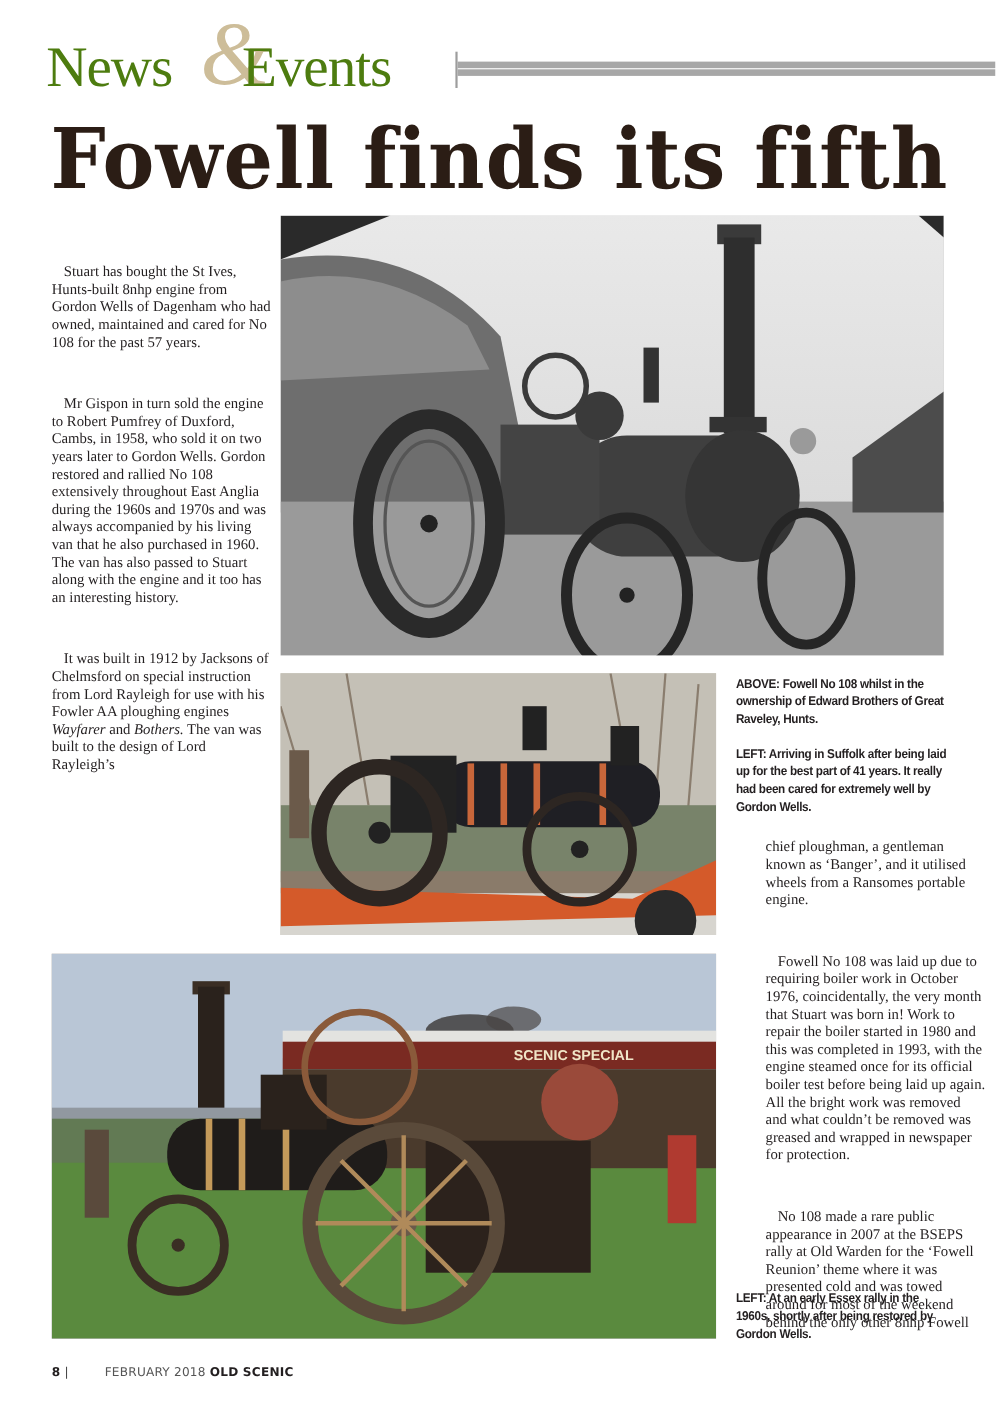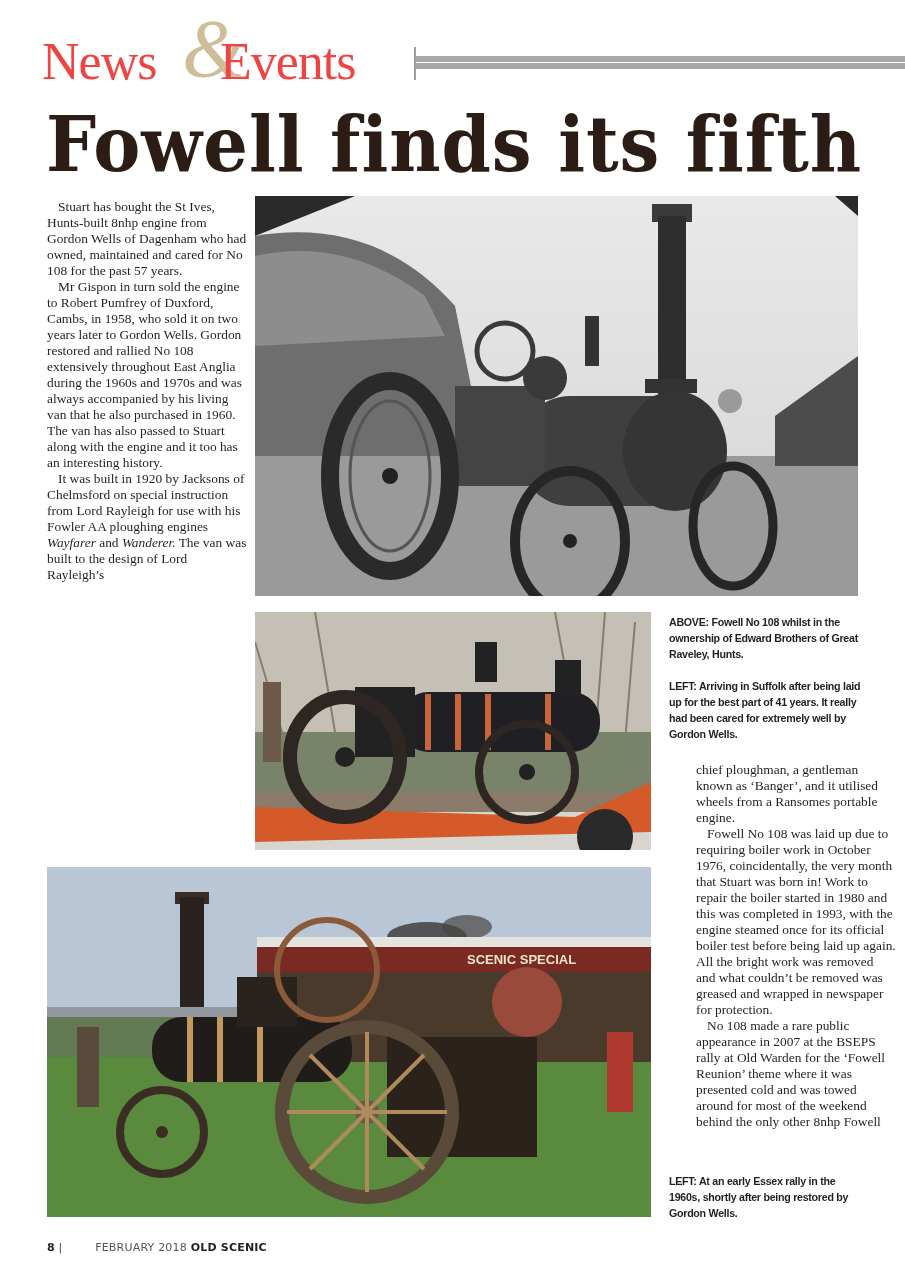--- a/index.html
+++ b/index.html
@@ -3,21 +3,21 @@
 <meta charset="utf-8">
 <style>
   * { box-sizing: border-box; margin: 0; padding: 0; }
   html, body { width: 905px; height: 1280px; background: #ffffff; overflow: hidden; }
   body { position: relative; font-family: "Liberation Serif", "DejaVu Serif", serif; color: #231f20; }
 
   
   .masthead { position: absolute; left: 42px; top: 14px; height: 64px; width: 360px; }
   .masthead .news, .masthead .events {
     position: absolute; top: 22px; font-family: "Liberation Serif", serif;
-    font-size: 52px; line-height: 52px; color: #ef4444; letter-spacing: -1px;
+    font-size: 52px; line-height: 52px; color: #4d7c0f; letter-spacing: -1px;
   }
   .masthead .news { left: 0; }
   .masthead .amp {
     position: absolute; left: 140px; top: -6px; font-family: "Liberation Serif", serif;
     font-size: 82px; line-height: 82px; color: #cdbd99; font-style: italic;
   }
   .masthead .events { left: 178px; }
   .header-rule-v { position: absolute; left: 414px; top: 47px; width: 2px; height: 33px; background: #9d9d9d; }
   .header-rule-h1 { position: absolute; left: 416px; top: 56px; width: 489px; height: 6px; background: #a7a7a7; }
   .header-rule-h2 { position: absolute; left: 416px; top: 63px; width: 489px; height: 6px; background: #a7a7a7; }
@@ -29,21 +29,21 @@
     font-size: 76px; line-height: 90px; color: #2b1d15;
     letter-spacing: 1px; transform: scaleX(0.93); transform-origin: left top; white-space: nowrap;
   }
 
   
   .body-col {
     position: absolute; font-family: "Liberation Serif", serif; font-size: 13.4px; line-height: 16px;
     color: #231f20;
   }
   .body-col p { text-indent: 0; }
-  .body-col p.indent { text-indent: 11px; }
+  .body-col p.indent { text-indent: 11px; margin-top: 40px; }
   .col-left { left: 47px; top: 199px; width: 200px; }
   .col-right { left: 696px; top: 762px; width: 200px; }
 
   
   .caption {
     position: absolute; font-family: "Liberation Sans", "DejaVu Sans", sans-serif;
     font-size: 11.6px; line-height: 16px; color: #231f20; font-weight: bold;
     letter-spacing: -0.3px; transform: scaleX(0.92); transform-origin: left top;
   }
   .cap-above { left: 669px; top: 614px; width: 215px; }
@@ -77,21 +77,21 @@
 </div>
 <div class="header-rule-v"></div>
 <div class="header-rule-h1"></div>
 <div class="header-rule-h2"></div>
 
 <h1 class="headline">Fowell finds its fifth</h1>
 
 <div class="body-col col-left">
   <p class="indent">Stuart has bought the St Ives, Hunts-built 8nhp engine from Gordon Wells of Dagenham who had owned, maintained and cared for No 108 for the past 57 years.</p>
   <p class="indent">Mr Gispon in turn sold the engine to Robert Pumfrey of Duxford, Cambs, in 1958, who sold it on two years later to Gordon Wells. Gordon restored and rallied No 108 extensively throughout East Anglia during the 1960s and 1970s and was always accompanied by his living van that he also purchased in 1960. The van has also passed to Stuart along with the engine and it too has an interesting history.</p>
-  <p class="indent"><span>It was built in 1920 by Jacksons of Chelmsford on special instruction from Lord Rayleigh for use with his Fowler AA ploughing engines </span><em>Wayfarer</em><span> and </span><em>Wanderer.</em><span> The van was built to the design of Lord Rayleigh’s</span></p>
+  <p class="indent"><span>It was built in 1912 by Jacksons of Chelmsford on special instruction from Lord Rayleigh for use with his Fowler AA ploughing engines </span><em>Wayfarer</em><span> and </span><em>Bothers.</em><span> The van was built to the design of Lord Rayleigh’s</span></p>
 </div>
 
 <div class="photo photo-bw">
   <svg width="603" height="400" viewBox="0 0 603 400">
     <defs>
       <linearGradient id="bwsky" x1="0" y1="0" x2="0" y2="1">
         <stop offset="0" stop-color="#e9e9e9"></stop>
           <stop offset="1" stop-color="#d4d4d4"></stop>
       </linearGradient>
     </defs>

